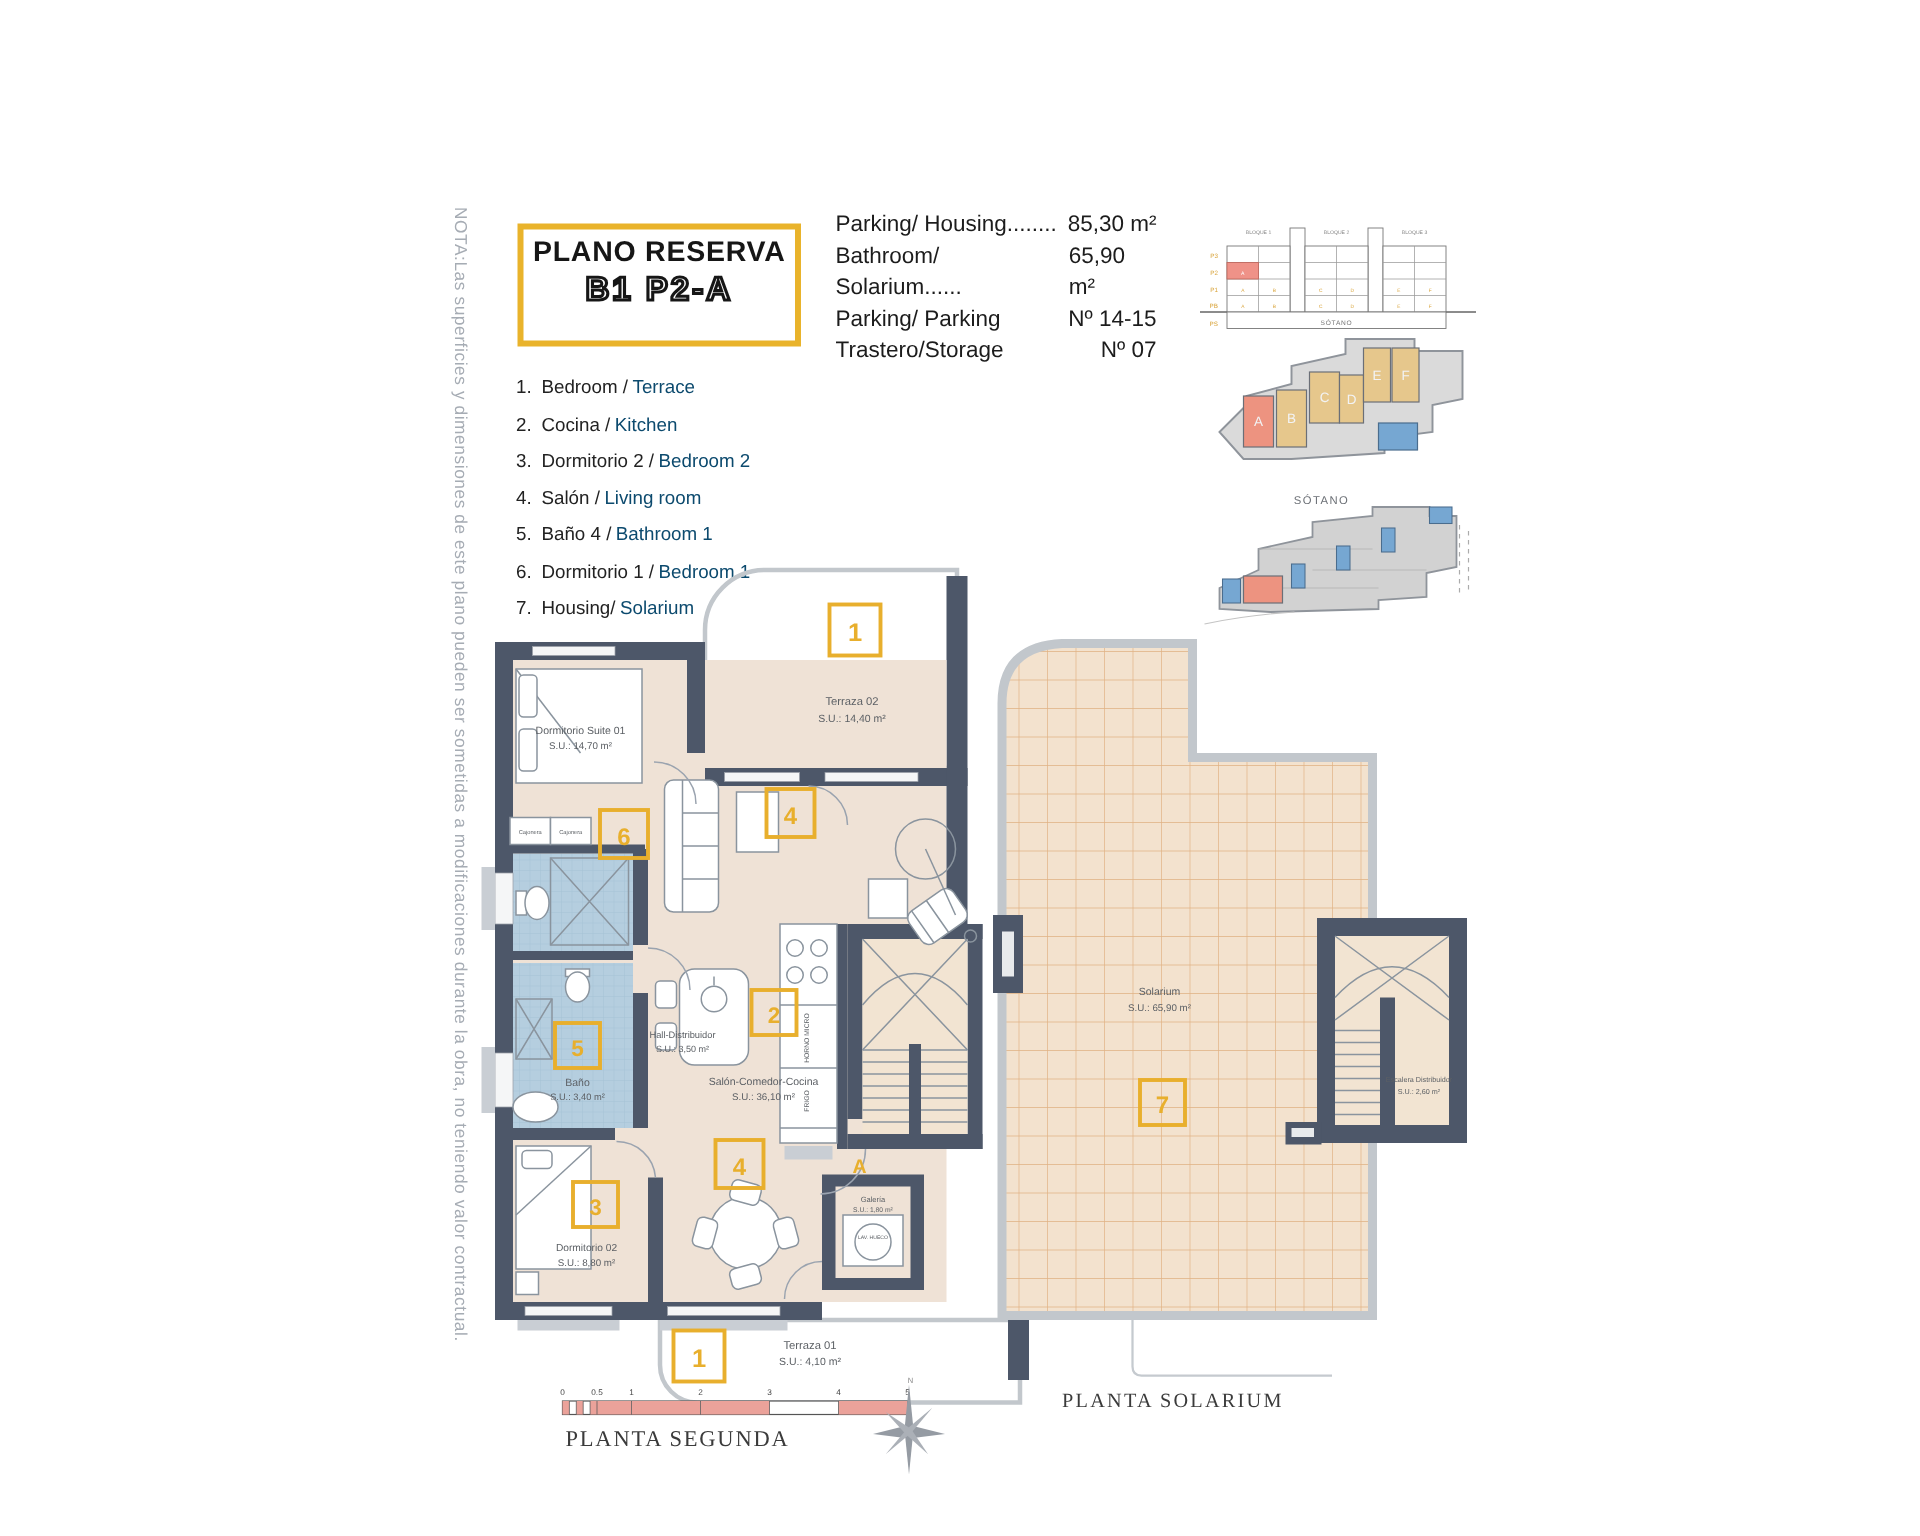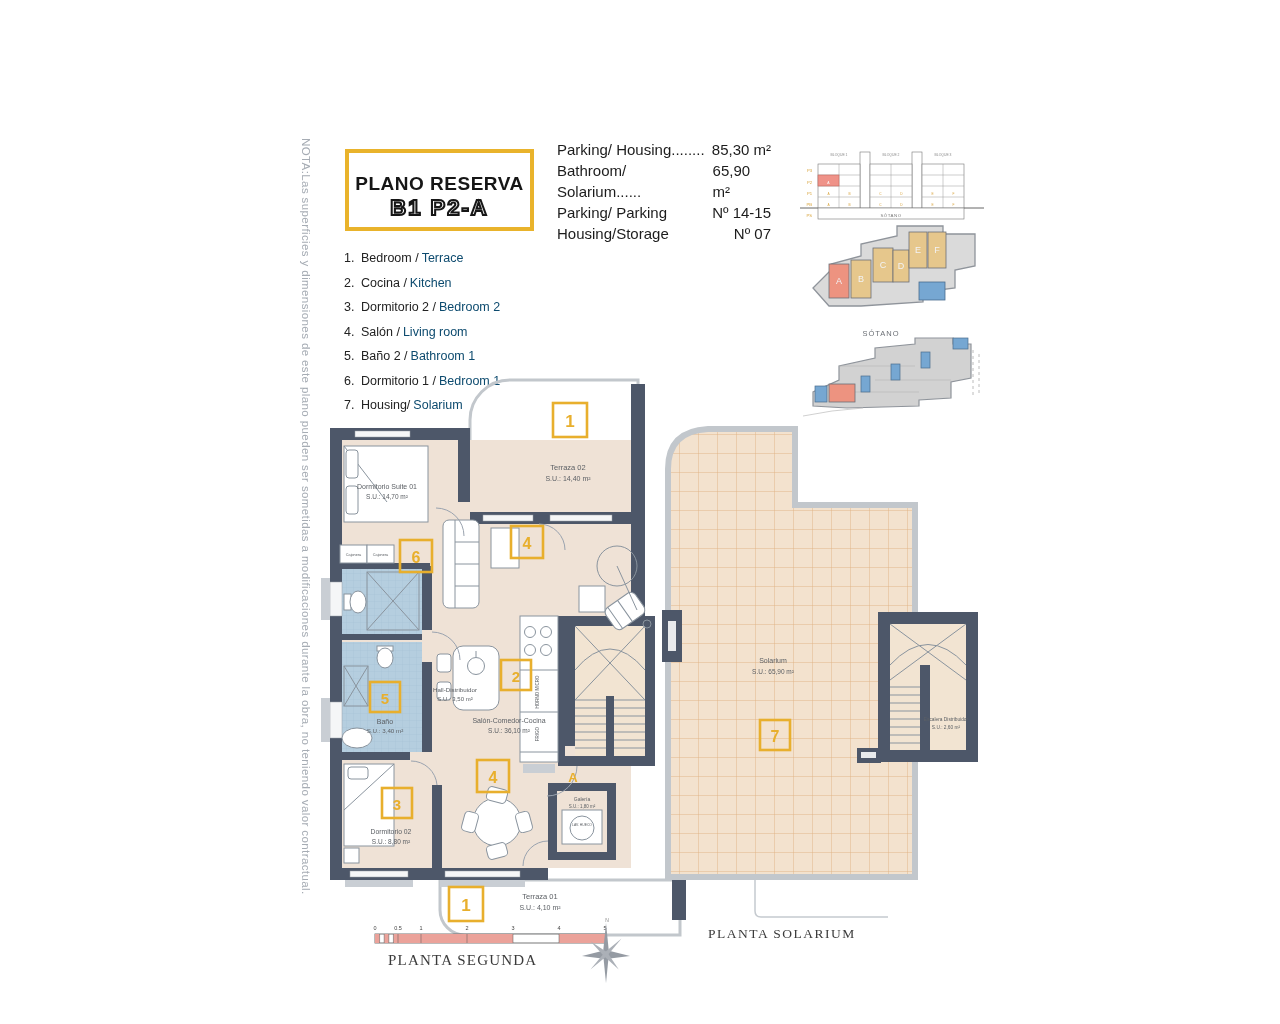--- a/index.html
+++ b/index.html
@@ -9,38 +9,38 @@
   svg{position:absolute;overflow:visible;}
   svg text{font-family:"Liberation Sans",sans-serif;}
 
   
   .note{left:300px;top:138px;height:770px;writing-mode:vertical-rl;
         color:#A6ACB4;font-size:11.5px;letter-spacing:.4px;}
 
   
   .title-box{left:345px;top:149px;width:181px;height:74px;border:4px solid #E9B32B;
              text-align:center;}
-  .title-l1{margin-top:20px;font-size:19px;font-weight:700;color:#161616;letter-spacing:.5px;}
+  .title-l1{margin-top:5px;font-size:19px;font-weight:700;color:#161616;letter-spacing:.5px;}
   .title-l2{font-size:22px;font-weight:800;letter-spacing:2px;color:#fff;
             -webkit-text-stroke:2.1px #161616;}
   @supports not (-webkit-text-stroke: 1px #000){ .title-l2{color:#161616;} }
 
   
   .specs{left:557px;top:139px;width:214px;font-size:15px;color:#1c1c1c;}
   .spec-row{display:flex;justify-content:space-between;line-height:21px;}
 
   
   .legend{left:344px;top:251px;font-size:12.5px;color:#222;}
   .legend-item{margin-bottom:10.5px;white-space:nowrap;}
   .lnum{display:inline-block;width:17px;}
   .les{color:#222;}
   .len{color:#0c4a6e;margin-left:3px;}
 
   .plan-caption{color:#3b3b3b;font-family:Liberation Serif, serif;}
-  .cap-segunda{left:388px;top:952px;font-size:15px;letter-spacing:1.2px;}
+  .cap-segunda{left:377px;top:952px;font-size:15px;letter-spacing:1.2px;}
   .cap-solarium{left:708px;top:926px;font-size:13.5px;letter-spacing:1.5px;}
 
   
   .wall{fill:#4D5769;}
   .floor{fill:#EFE2D6;}
   .furn{fill:#ffffff;stroke:#8A949E;stroke-width:1;}
   .fline{stroke:#8A949E;stroke-width:1;fill:none;}
   .arc{stroke:#9AA3AF;stroke-width:1;fill:none;}
   .badge{fill:none;stroke:#E8AF2D;stroke-width:2.6;}
   .badge-t{fill:#E8AF2D;font-weight:bold;text-anchor:middle;}
@@ -68,31 +68,31 @@
       </div>
     <div class="spec-row">
         <span>Bathroom/ Solarium......</span>
         <span>65,90 m²</span>
       </div>
     <div class="spec-row">
         <span>Parking/ Parking</span>
         <span>Nº 14-15</span>
       </div>
     <div class="spec-row">
-        <span>Housing/Storage</span>
+        <span>Trastero/Storage</span>
         <span>Nº 07</span>
       </div>
   </div>
 
   <div class="abs legend">
     <div class="legend-item"><span class="lnum">1.</span><span class="les">Bedroom /</span><span class="len">Terrace</span></div>
     <div class="legend-item"><span class="lnum">2.</span><span class="les">Cocina /</span><span class="len">Kitchen</span></div>
     <div class="legend-item"><span class="lnum">3.</span><span class="les">Dormitorio 2 /</span><span class="len">Bedroom 2</span></div>
     <div class="legend-item"><span class="lnum">4.</span><span class="les">Salón /</span><span class="len">Living room</span></div>
-    <div class="legend-item"><span class="lnum">5.</span><span class="les">Baño 2 /</span><span class="len">Bathroom 1</span></div>
+    <div class="legend-item"><span class="lnum">5.</span><span class="les">Baño 4 /</span><span class="len">Bathroom 1</span></div>
     <div class="legend-item"><span class="lnum">6.</span><span class="les">Dormitorio 1 /</span><span class="len">Bedroom 1</span></div>
     <div class="legend-item"><span class="lnum">7.</span><span class="les">Housing/</span><span class="len">Solarium</span></div>
   </div>
 
   <svg style="left:798px;top:146px" width="190" height="88" viewBox="0 0 190 88">
     <line x1="2" y1="62" x2="186" y2="62" stroke="#666" stroke-width="1"></line>
     <rect x="62" y="6" width="10" height="56" fill="#fff" stroke="#777" stroke-width=".6"></rect>
     <rect x="114" y="6" width="10" height="56" fill="#fff" stroke="#777" stroke-width=".6"></rect>
     <g>
       <rect x="20" y="18" width="42" height="44" fill="#fff" stroke="#777" stroke-width=".6"></rect>

